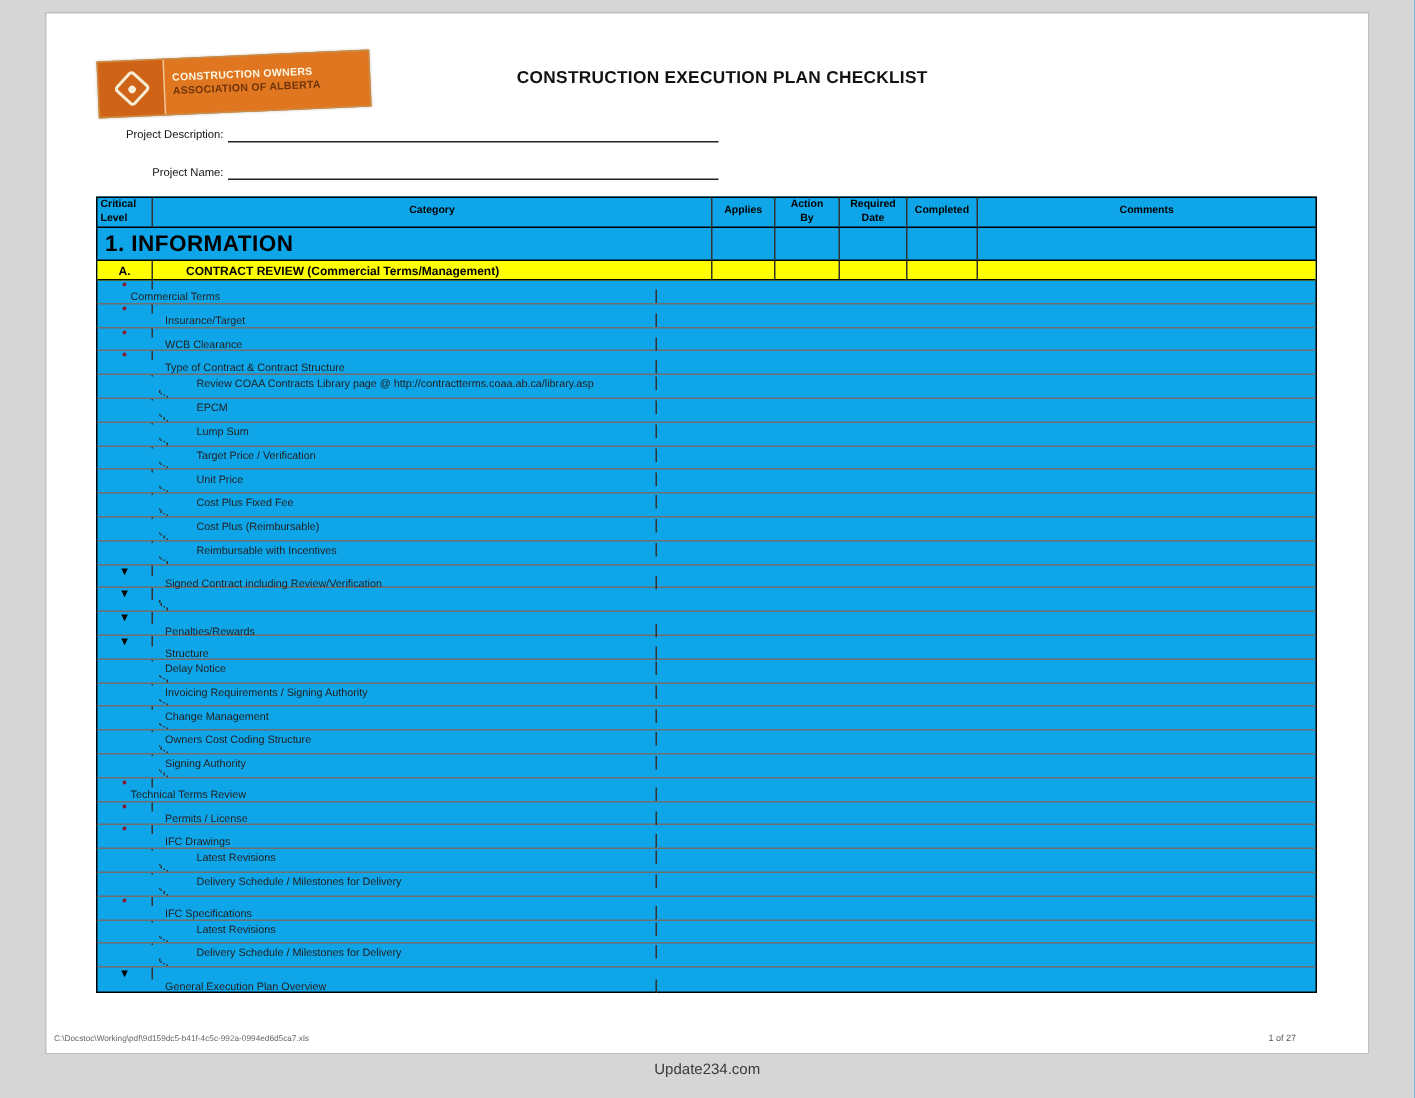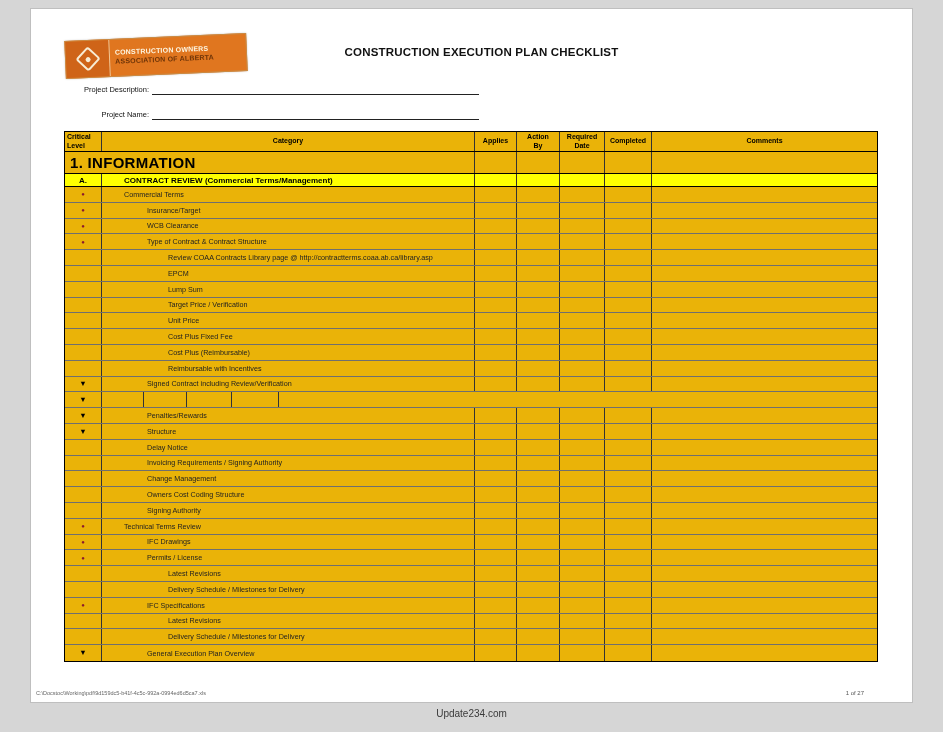--- a/index.html
+++ b/index.html
@@ -33,21 +33,21 @@
 
   
   .fields { position:absolute; left:0; top:76px; }
   .field-row { display:flex; align-items:flex-start; height:10px; margin-bottom:15px; }
   .field-label { width:118px; text-align:right; font-size:7.5px; color:#111; }
   .field-line { width:327px; height:100%; border-bottom:1px solid #222; margin-left:3px; }
 
   
   .table {
     position:absolute; left:33px; top:122px; width:814px;
-    border:1.5px solid #000; background:#eab308;
+    border:1.5px solid #000; background:#0ea5e9;
   }
   .cell { border-right:1px solid #333; height:100%; }
   .c-crit { width:37px; }
   .c-cat  { width:373px; }
   .c-app  { width:42px; }
   .c-act  { width:43px; }
   .c-date { width:45px; }
   .c-comp { width:47px; }
   .c-comm { flex:1; border-right:none; }
 
@@ -56,21 +56,21 @@
   .th.left { justify-content:flex-start; padding-left:2px; text-align:left; }
 
   .section-row { display:flex; height:22px; border-bottom:1px solid #000; }
   .section-cell { width:410px; border-right:1px solid #333; display:flex; align-items:center; padding-left:5px;
                   font-weight:bold; font-size:15px; letter-spacing:.3px; color:#000; }
 
   .yellow-row { display:flex; height:13px; background:#ffff00; border-bottom:1px solid #000; font-weight:bold; font-size:8px; }
   .yellow-row .c-crit { display:flex; align-items:center; justify-content:center; }
   .yellow-row .c-cat { display:flex; align-items:center; padding-left:22px; }
 
-  .trow { display:flex; height:15.8px; border-bottom:1px solid #6f6f6f; font-size:7.2px; color:#222; }
+  .trow { display:flex; height:15.8px; border-bottom:1px solid #6f6f6f; font-size:7.2px; color:#222;flex-direction:column; }
   .trow:last-child { border-bottom:none; }
   .marker-cell { display:flex; align-items:center; justify-content:center; }
   .marker.bullet { font-size:6px; color:#8b1a2e; line-height:1; }
   .marker.triangle { font-size:7.5px; color:#000; line-height:1; }
   .c-cat { display:flex; align-items:center; }
   .indent-1 { padding-left:22px; }
   .indent-2 { padding-left:45px; }
   .indent-3 { padding-left:66px; }
 
   
@@ -408,34 +408,34 @@
           <div class="cell c-act"></div>
           <div class="cell c-date"></div>
           <div class="cell c-comp"></div>
           <div class="cell c-comm"></div>
         </div>
         <div class="trow">
           <div class="cell c-crit marker-cell">
             <span class="marker bullet">●</span>
           </div>
           <div class="cell c-cat indent-2">
+            <span>Permits / License</span>
+          </div>
+          <div class="cell c-app"></div>
+          <div class="cell c-act"></div>
+          <div class="cell c-date"></div>
+          <div class="cell c-comp"></div>
+          <div class="cell c-comm"></div>
+        </div>
+        <div class="trow">
+          <div class="cell c-crit marker-cell">
+            <span class="marker bullet">●</span>
+          </div>
+          <div class="cell c-cat indent-2">
             <span>IFC Drawings</span>
-          </div>
-          <div class="cell c-app"></div>
-          <div class="cell c-act"></div>
-          <div class="cell c-date"></div>
-          <div class="cell c-comp"></div>
-          <div class="cell c-comm"></div>
-        </div>
-        <div class="trow">
-          <div class="cell c-crit marker-cell">
-            <span class="marker bullet">●</span>
-          </div>
-          <div class="cell c-cat indent-2">
-            <span>Permits / License</span>
           </div>
           <div class="cell c-app"></div>
           <div class="cell c-act"></div>
           <div class="cell c-date"></div>
           <div class="cell c-comp"></div>
           <div class="cell c-comm"></div>
         </div>
         <div class="trow">
           <div class="cell c-crit marker-cell"></div>
           <div class="cell c-cat indent-3">

